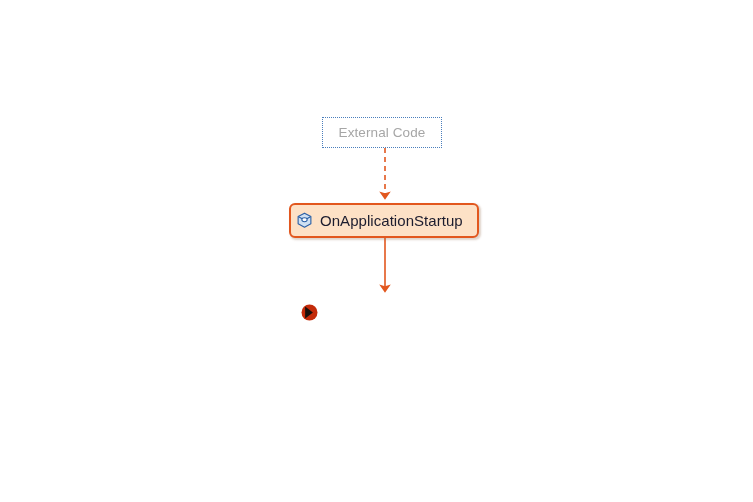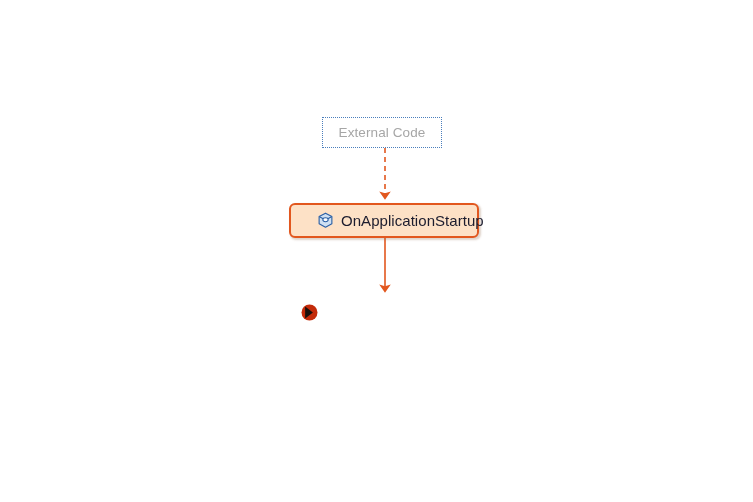--- a/index.html
+++ b/index.html
@@ -55,21 +55,21 @@
 
   
   .node {
     position: absolute;
     box-sizing: border-box;
     background: #fde1c6;
     border: 2px solid #e2571e;
     border-radius: 6px;
     display: flex;
     align-items: center;
-    padding-left: 26px;
+    padding-left: 5px;
     box-shadow: 1.5px 1.5px 2px rgba(150, 110, 80, 0.30);
   }
   .node .label {
     font-size: 15px;
     color: #1c1c2e;
     white-space: nowrap;
     margin-left: 7px;
     letter-spacing: 0.05px;
   }
   .node .glyph {

